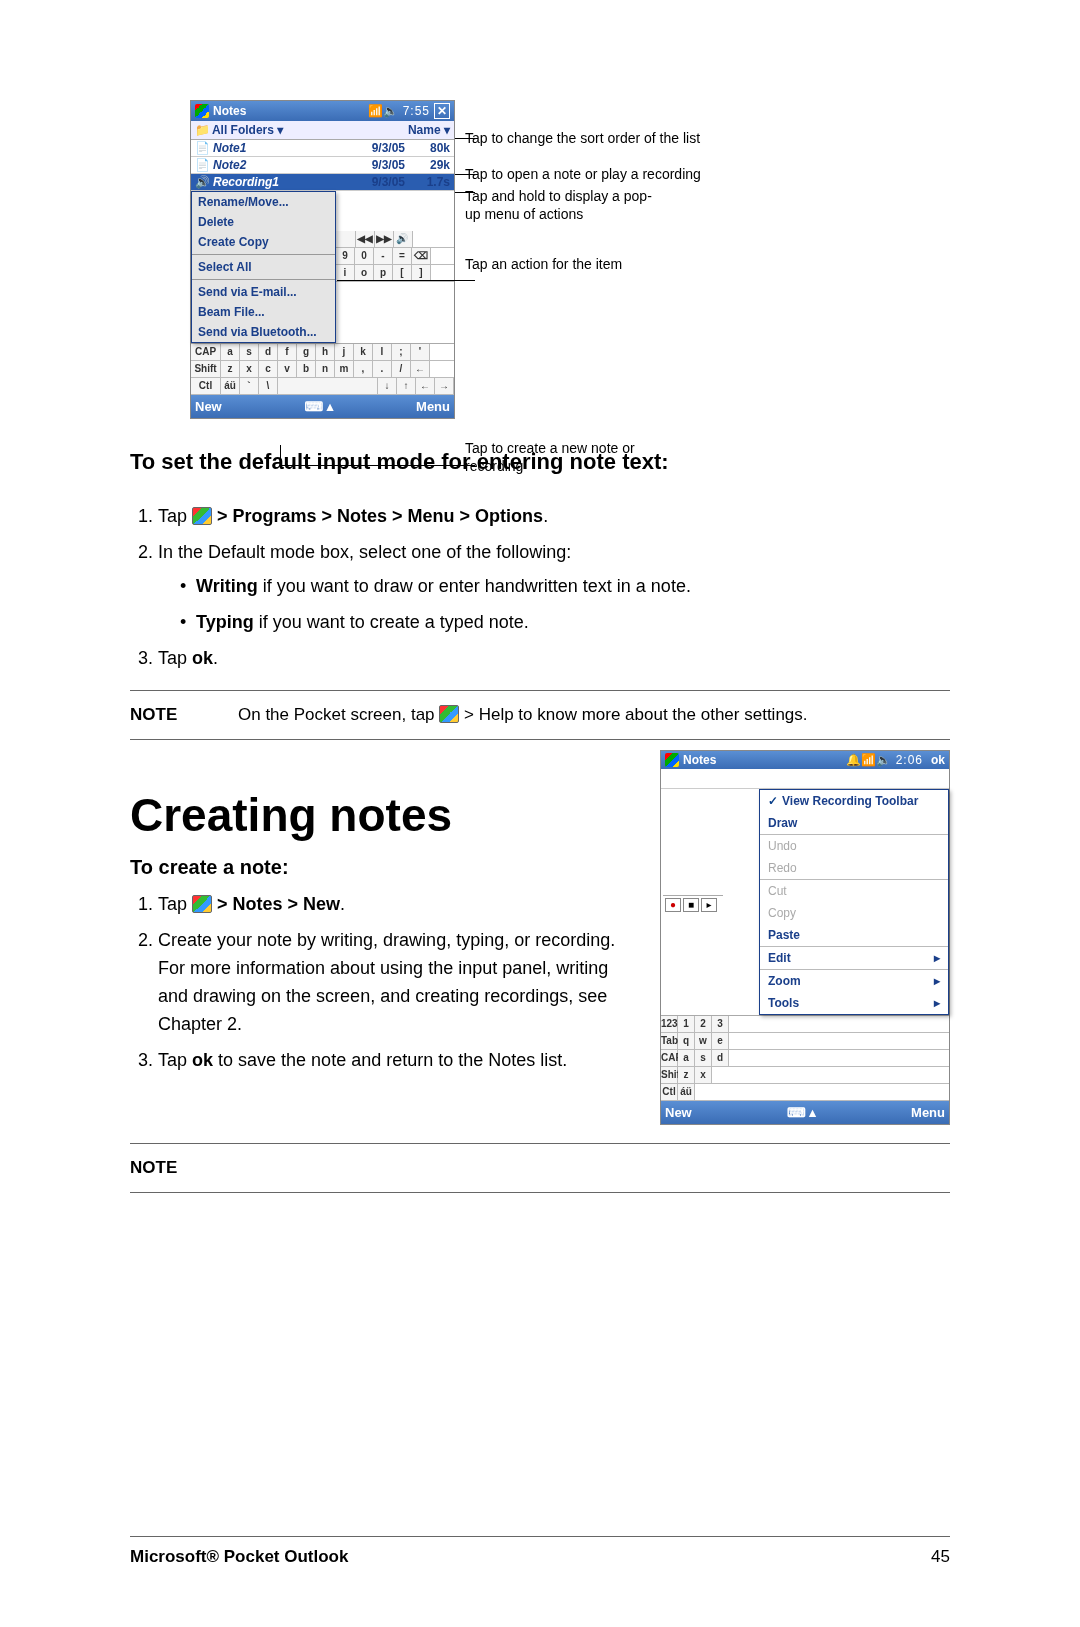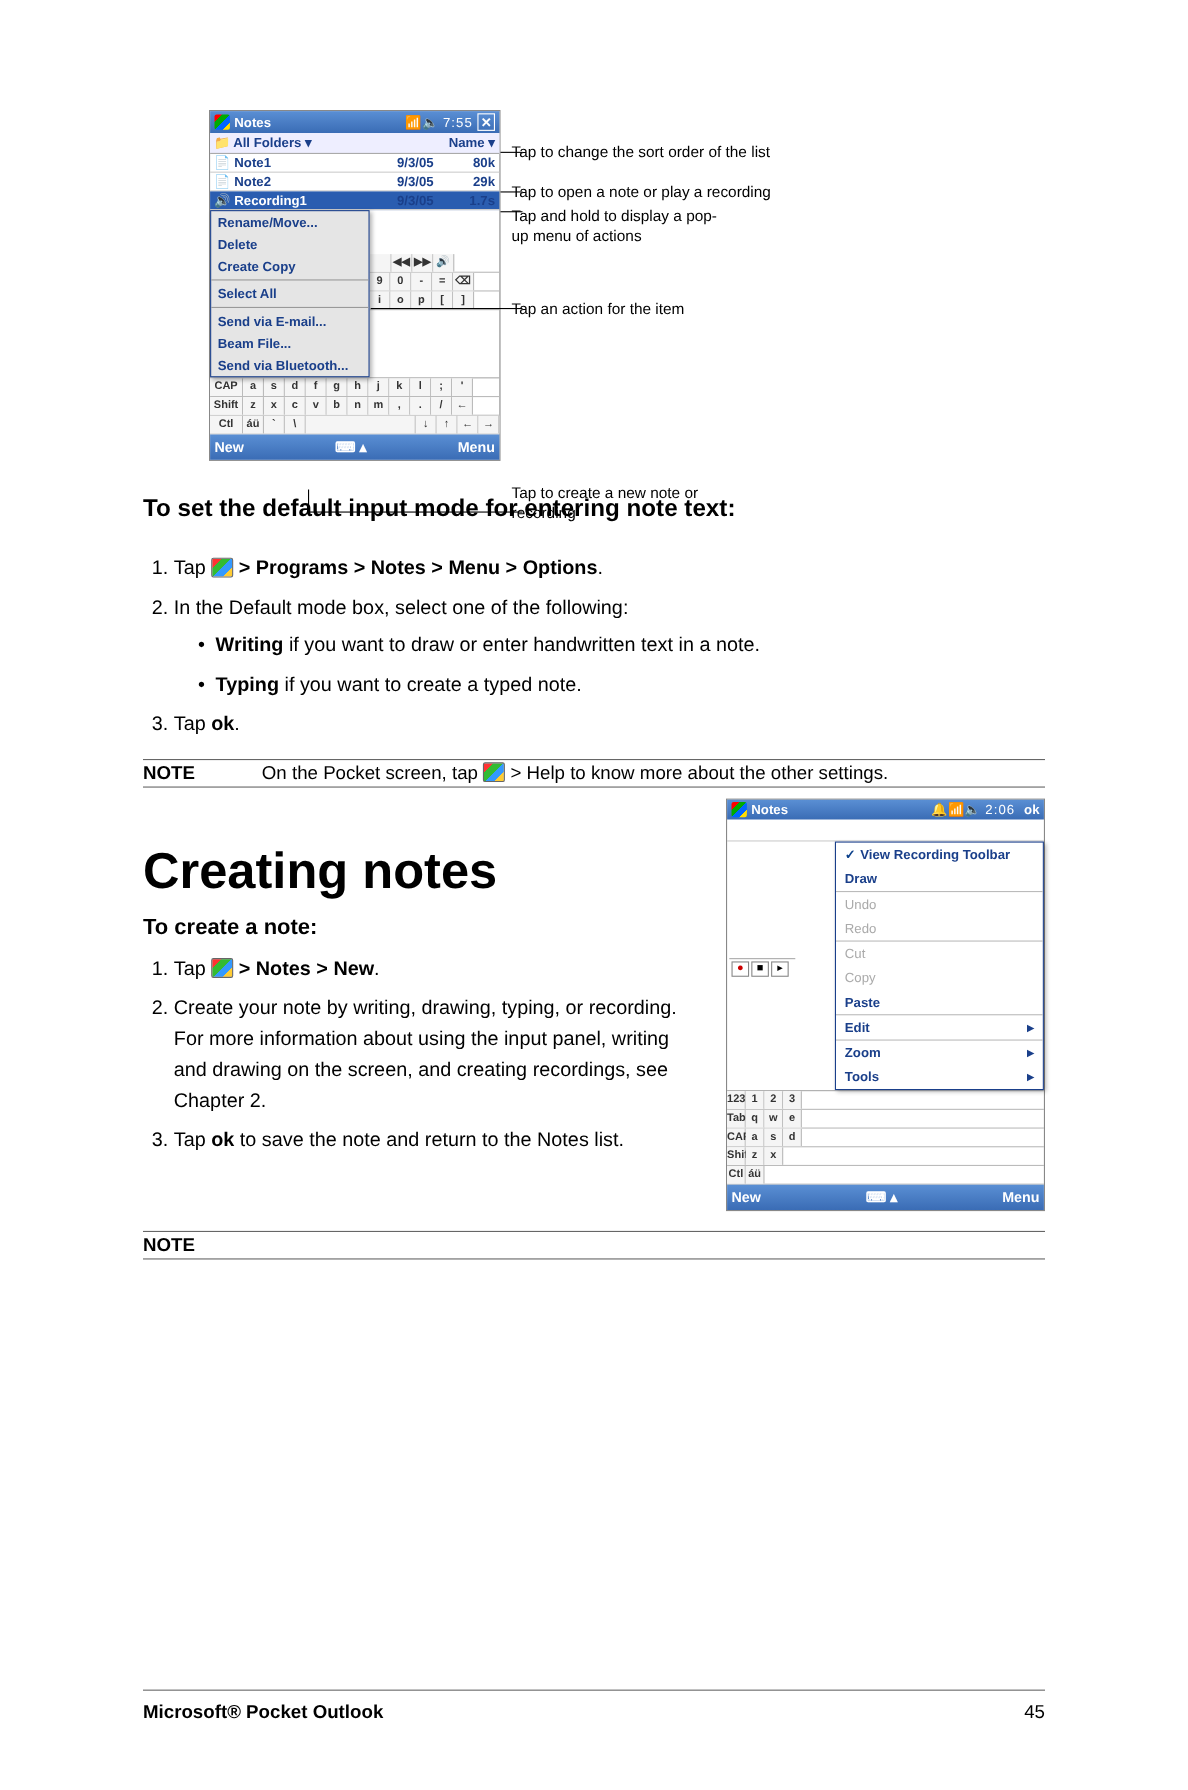--- a/index.html
+++ b/index.html
@@ -35,22 +35,22 @@
   .titlebar .spacer{flex:1;}
   .titlebar .clock{font-weight:normal;margin:0 4px;letter-spacing:1px;}
   .titlebar .closex{width:16px;height:16px;border:1px solid #fff;text-align:center;line-height:14px;}
   .toolbar-row{
     display:flex;align-items:center;background:#eef;border-bottom:1px solid #aaa;
     padding:2px 4px;justify-content:space-between;font-weight:bold;color:#1a3f8a;
   }
   .folder-ico{color:#c90;margin-right:2px;}
   .list-row{display:flex;align-items:center;border-bottom:1px solid #ccc;padding:1px 4px;font-weight:bold;color:#1a3f8a;}
   .list-row .ico{color:#c90;margin-right:4px;width:14px;text-align:center;}
-  .list-row .name{flex:1;}
-  .list-row .d{width:55px;text-align:center;color:#1a3f8a;}
+  .list-row .name{flex:1;font-style:italic;}
+  .list-row .d{width:55px;text-align:right;color:#1a3f8a;}
   .list-row .sz{width:45px;text-align:right;color:#1a3f8a;}
   .list-row.sel{background:#2a5db0;color:#fff;}
   .list-row.sel .ico{color:#fff;}
   .popup{
     position:relative;border:1px solid #1a3f8a;background:#e5e5e5;width:145px;
     box-shadow:2px 2px 4px rgba(0,0,0,.3);
   }
   .popup .mi{padding:3px 6px;color:#1a3f8a;font-weight:bold;font-size:12px;}
   .popup .mi.div{border-top:1px solid #999;margin-top:2px;padding-top:5px;}
   .kbarea{border-top:1px solid #aaa;}
@@ -66,21 +66,21 @@
   
   h2{font-size:22px;font-weight:bold;margin:22px 0 28px 0;}
   h1{font-size:46px;font-weight:bold;margin:38px 0 14px 0;}
   h3{font-size:20px;font-weight:bold;margin:10px 0 12px 0;}
   ol{list-style:decimal;padding-left:28px;font-size:18px;line-height:1.55;}
   ol>li{margin-bottom:8px;}
   ul.bul{list-style:none;padding-left:22px;margin:6px 0;}
   ul.bul>li{margin-bottom:8px;position:relative;padding-left:16px;}
   ul.bul>li::before{content:"•";position:absolute;left:0;}
   .start-icon{display:inline-block;width:20px;height:18px;vertical-align:-3px;background:linear-gradient(135deg,#f33 0 25%,#3b3 0 50%,#39f 0 75%,#fc3 0);border:1px solid #666;border-radius:2px;}
-  .notebox{border-top:1px solid #666;border-bottom:1px solid #666;padding:0 0;margin:18px 0 10px 0;display:flex;gap:28px;font-size:17px;line-height:1.4;}
+  .notebox{border-top:1px solid #666;border-bottom:1px solid #666;padding:12px 0;margin:18px 0 10px 0;display:flex;gap:28px;font-size:17px;line-height:1.4;}
   .notebox .nlabel{font-weight:bold;width:80px;flex-shrink:0;}
 
   
   .cols{display:flex;gap:20px;align-items:flex-start;}
   .cols .left{flex:1;}
   .shot2{width:290px;border:1px solid #888;font-size:12px;background:#fff;}
   .noteline{padding:4px 6px;font-size:12px;line-height:1.3;border-bottom:1px solid #ccc;min-height:28px;position:relative;}
   .noteline .scroll{position:absolute;right:2px;top:2px;width:12px;height:12px;border:1px solid #888;font-size:9px;text-align:center;line-height:10px;}
   .menu2{border:1px solid #1a3f8a;width:190px;background:#fff;margin-left:auto;box-shadow:2px 2px 4px rgba(0,0,0,.3);}
   .menu2 .mi{padding:4px 8px;color:#1a3f8a;font-weight:bold;font-size:12px;display:flex;align-items:center;}
@@ -217,21 +217,21 @@
 
   <div class="call-line" style="left:325px;top:38px;width:20px;"></div>
   <div class="call-line" style="left:325px;top:74px;width:20px;"></div>
   <div class="call-line" style="left:325px;top:92px;width:20px;"></div>
   <div class="call-line" style="left:207px;top:180px;width:138px;"></div>
 
   <div class="callouts">
     <div style="top:30px;">Tap to change the sort order of the list</div>
     <div style="top:66px;">Tap to open a note or play a recording</div>
     <div style="top:88px;width:200px;">Tap and hold to display a pop-up menu of actions</div>
-    <div style="top:172px;">Tap an action for the item</div>
+    <div style="top:156px;">Tap an action for the item</div>
     <div style="top:340px;width:220px;">Tap to create a new note or recording</div>
   </div>
   <div class="call-line" style="left:150px;top:345px;width:1px;height:20px;background:#000;"></div>
   <div class="call-line" style="left:150px;top:365px;width:195px;"></div>
 </div>
 
 <h2>To set the default input mode for entering note text:</h2>
 <ol>
   <li>
     <span>Tap </span><span class="start-icon"></span><b> &gt; Programs &gt; Notes &gt; Menu &gt; Options</b>.

